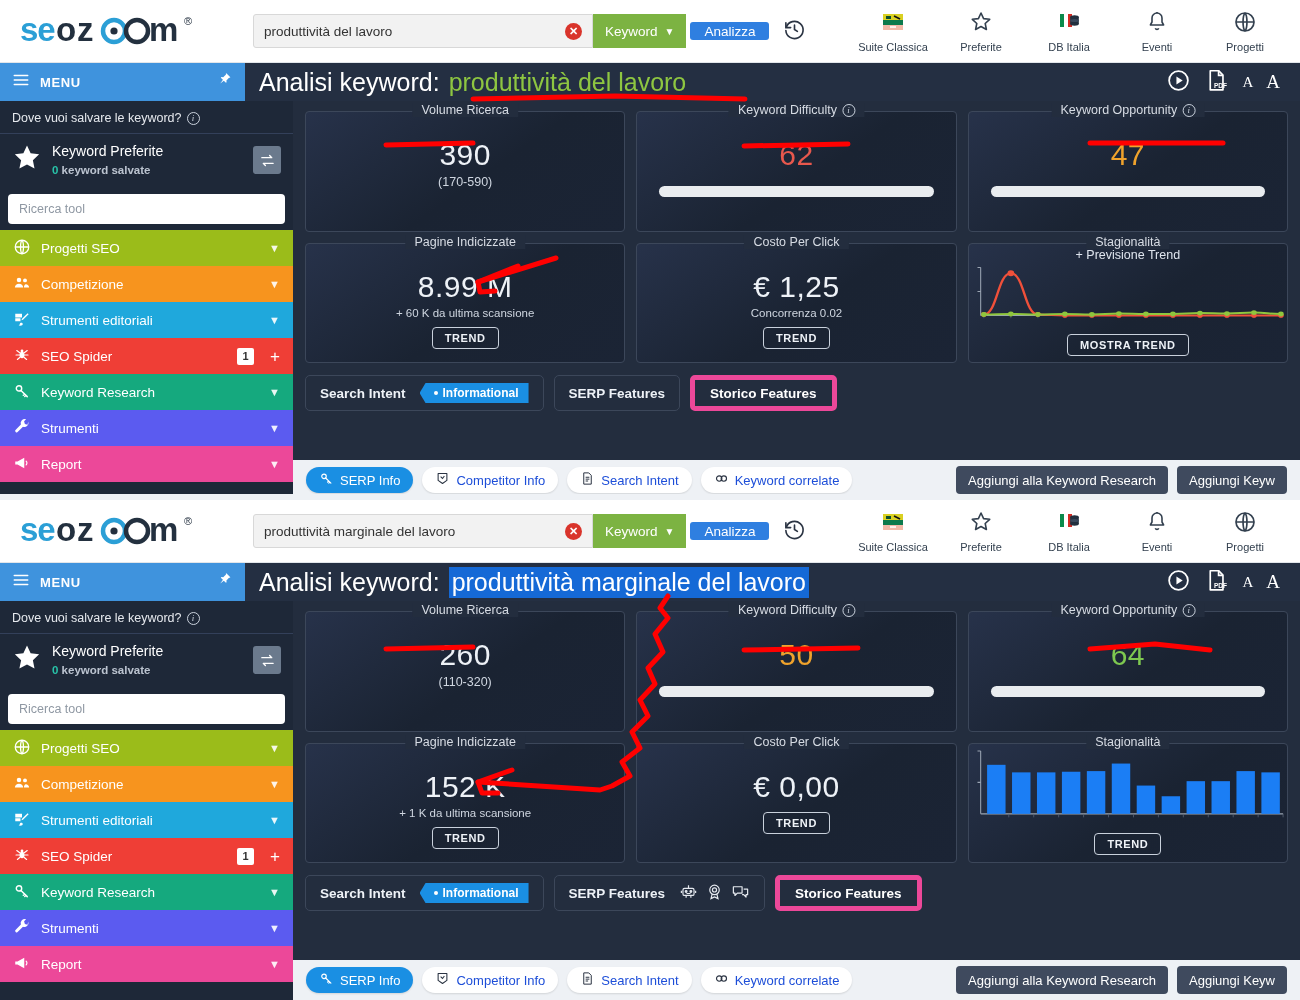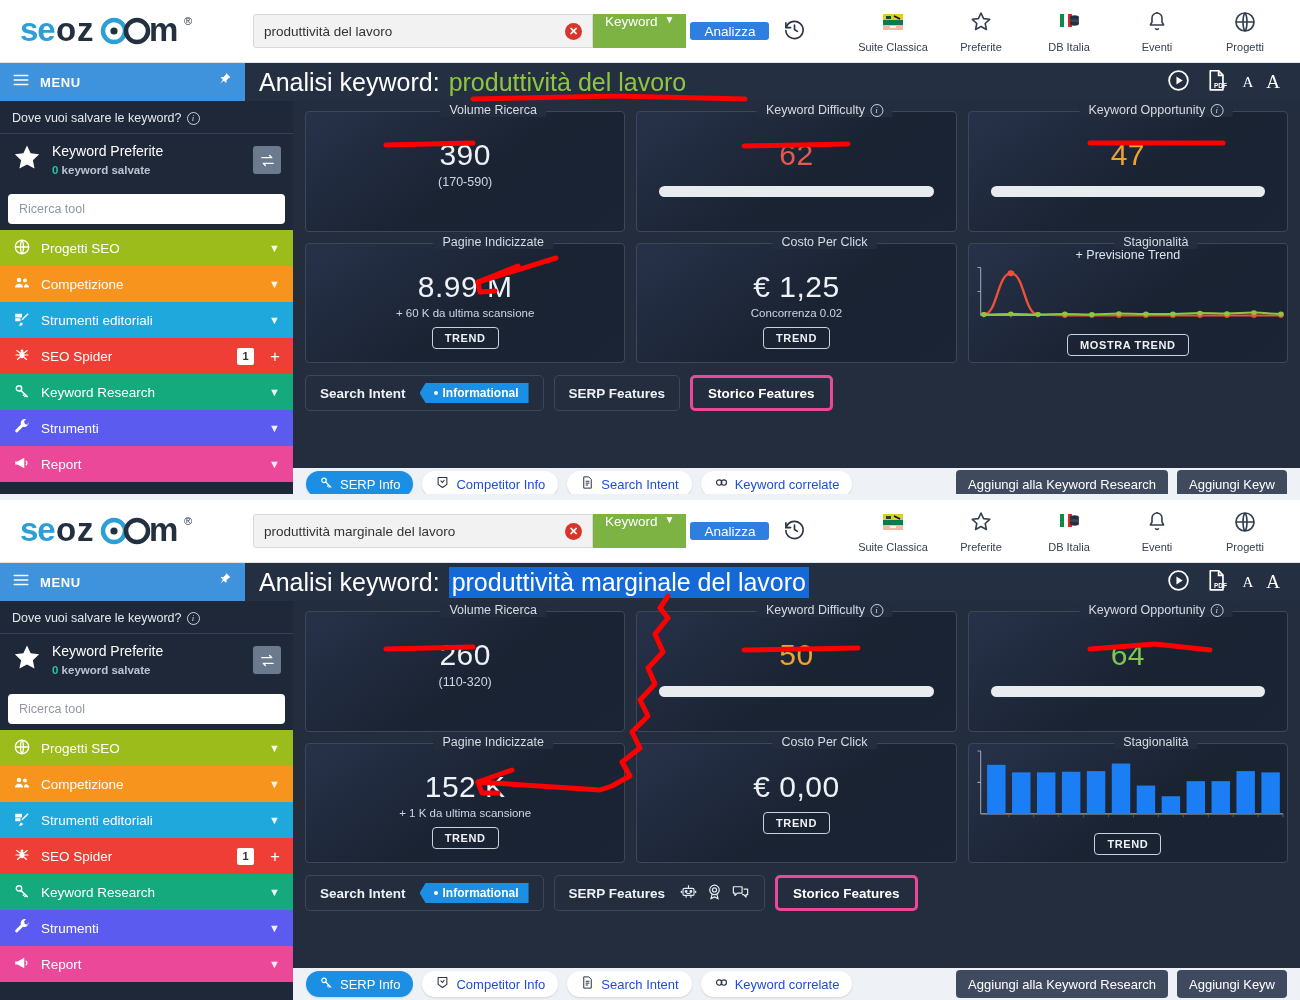--- a/index.html
+++ b/index.html
@@ -27,21 +27,21 @@
     padding:0 10px; position:relative;
   }
   .searchbox .val { font-size:13.5px; color:#333; flex:1; }
   .clear-ic {
     width:17px; height:17px; border-radius:50%; background:#d9342b;
     color:#fff; font-size:11px; font-weight:bold; display:flex;
     align-items:center; justify-content:center; line-height:1; cursor:pointer;
   }
   .kw-drop {
     height:34px; background:#7cb342; color:#fff; font-size:13.5px;
-    display:flex; align-items:flex-start; gap:7px; padding:0 12px; cursor:pointer;
+    display:flex; align-items:center; gap:7px; padding:0 12px; cursor:pointer;
     font-weight:500;
   }
   .kw-drop .chev { font-size:10px; }
   .analizza {
     height:18px; background:#2f7fe0; color:#fff; font-size:13.5px;
     display:flex; align-items:center; padding:0 14px; border-radius:3px;
     margin-left:4px; cursor:pointer;
   }
   .hist-ic { margin-left:14px; cursor:pointer; }
 
@@ -113,21 +113,21 @@
   .col { display:flex; flex-direction:column; gap:11px; flex:1; min-width:0; }
   .card {
     border:1px solid #3c475a; border-radius:4px; position:relative;
     background:linear-gradient(150deg,#242f42 0%, #1d real 0%, #1b2434 100%);
     background:linear-gradient(145deg,#27324a 0%, #1a2332 55%, #1b2435 100%);
     flex:1; display:flex; flex-direction:column; align-items:center;
   }
   .card-ttl {
     position:absolute; top:-9px; left:50%; transform:translateX(-50%);
     background:#232d3e; padding:0 9px; font-size:12.5px; color:#d7dce4;
-    white-space:nowrap; display:flex; align-items:center; gap:5px;margin-left:28px;
+    white-space:nowrap; display:flex; align-items:center; gap:5px;
   }
   .big { font-size:30px; color:#eef2f7; font-weight:300; margin-top:26px; letter-spacing:.5px; }
   .sub { font-size:12.5px; color:#cfd6e0; margin-top:3px; }
   .sub.small { font-size:11.5px; }
   .trend-btn {
     border:1px solid #c9d1dc; color:#eef2f7; font-size:11px; font-weight:bold;
     letter-spacing:.6px; padding:4px 12px; border-radius:4px; margin-top:8px; cursor:pointer;
     background:transparent;
   }
   .bar-track {
@@ -156,27 +156,27 @@
     font-weight:bold; cursor:pointer;
   }
   .intent-tag {
     background:#1a8fe3; color:#fff; font-size:12px; font-weight:bold;
     padding:3px 10px 3px 14px; position:relative; clip-path:polygon(6px 0,100% 0,100% 100%,6px 100%,0 50%);
     display:flex; align-items:center; gap:5px;
   }
   .dot { width:4px;height:4px;border-radius:50%;background:#fff; display:inline-block;}
   .serp-ics { display:flex; gap:7px; align-items:center; }
   .storico {
-    border:3px solid #ec4899; border-radius:5px; height:36px; display:flex;
+    border:5px solid #ec4899; border-radius:5px; height:36px; display:flex;
     align-items:center; padding:0 15px; color:#fff; font-size:13.5px; font-weight:bold; cursor:pointer;
   }
 
   
   .actionbar {
-    position:absolute; left:0; right:0; bottom:0; height:32px; background:#eef1f5;
+    position:absolute; left:0; right:0; bottom:0; height:40px; background:#eef1f5;
     display:flex; align-items:center; padding:0 13px; gap:9px;
   }
   .chip {
     background:#fff; border-radius:15px; height:26px; display:flex; align-items:center;
     gap:6px; padding:0 13px; font-size:13px; color:#1d4ed8; cursor:pointer;
     box-shadow:0 1px 2px rgba(0,0,0,.12);
   }
   .chip.active { background:#1a8fe3; color:#fff; }
   .right-btns { margin-left:auto; display:flex; gap:9px; }
   .dkbtn {

